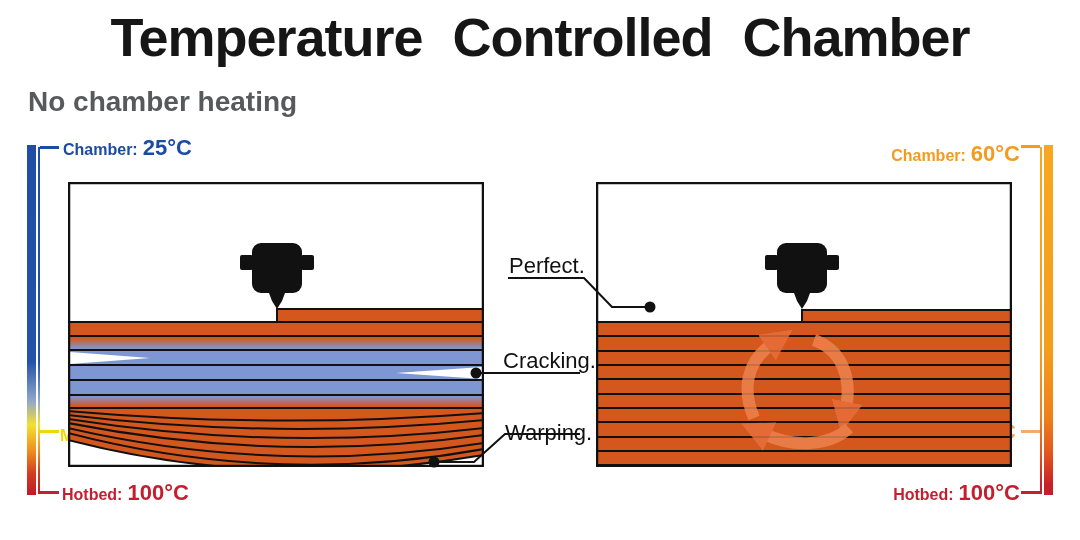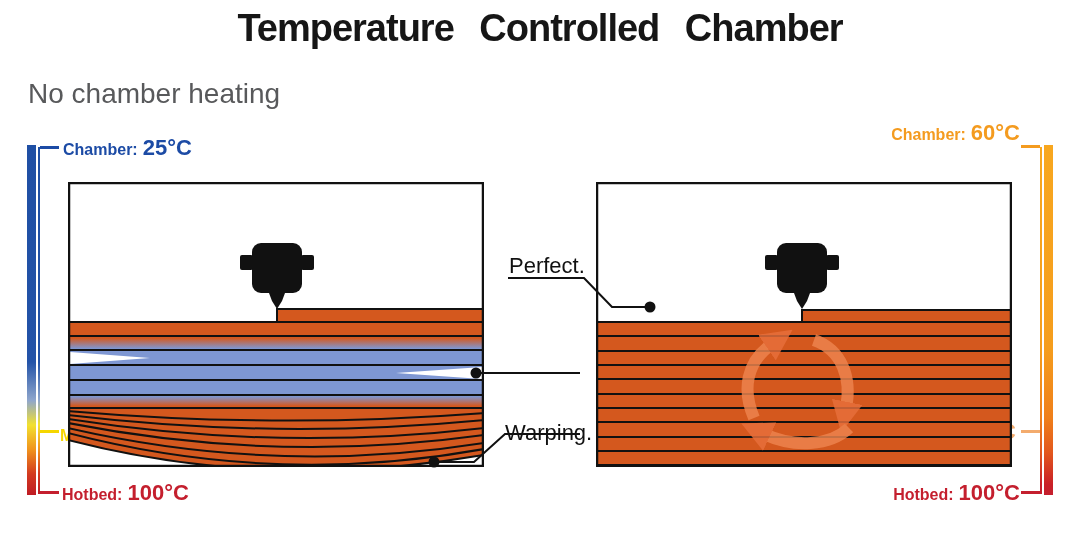--- a/index.html
+++ b/index.html
@@ -3,25 +3,25 @@
 <meta charset="utf-8">
 <style>
   html,body { margin:0; padding:0; background:#ffffff; }
   .stage {
     position:relative; width:1080px; height:540px; overflow:hidden;
     background:#ffffff;
     font-family:"Liberation Sans","DejaVu Sans",sans-serif;
   }
   .title {
     position:absolute; left:0; top:8px; width:1080px;
-    text-align:center; font-size:38px; font-weight:700;
+    text-align:center; font-size:54px; font-weight:700;
     color:#161616; letter-spacing:-1px; word-spacing:16px; line-height:1.1;
   }
   .subtitle {
-    position:absolute; top:78px; font-size:28px; font-weight:400;
+    position:absolute; top:86px; font-size:28px; font-weight:700;
     color:#58595b; white-space:nowrap;text-align:right;
   }
   .subtitle.left  { left:28px; }
   .subtitle.right { right:33px; }
 
   
   .tbar { position:absolute; top:145px; width:9px; height:350px; }
   .tbar.left {
     left:27px;
     background:linear-gradient(180deg,#1f4fa4 0%,#2353a8 62%,#8fa6cc 73%,
@@ -41,21 +41,21 @@
                #e2571e 88%,#c92027 97%,#c41f2e 100%); }
   .tick { position:absolute; height:3px; }
 
   
   .tlabel { position:absolute; font-weight:700; white-space:nowrap; line-height:1; }
   .tlabel .pre { font-size:16px; margin-right:5px; }
   .tlabel .val { font-size:22px; }
   .tlabel.chamber-l { left:63px;  top:137px; color:#1c4ba5; }
   .tlabel.model-l   { left:60px;  top:423px; color:#f5d600; }
   .tlabel.hotbed-l  { left:62px;  top:482px; color:#c41f2e; }
-  .tlabel.chamber-r { right:60px; top:122px; color:#f49b1f; text-align:left; }
+  .tlabel.chamber-r { right:60px; top:143px; color:#f49b1f; text-align:left; }
   .tlabel.model-r   { right:64px; top:421px; color:#f3ab6d; text-align:right; }
   .tlabel.hotbed-r  { right:60px; top:482px; color:#c41f2e; text-align:right; }
 
   
   .box { position:absolute; top:182px; }
   .box.leftbox  { left:68px; }
   .box.rightbox { left:596px; }
 
   
   .note { position:absolute; font-size:22px; color:#111; white-space:nowrap; }
@@ -185,20 +185,21 @@
       <rect x="-25" y="61" width="50" height="50" rx="9"></rect>
       <rect x="-37" y="73" width="13" height="15" rx="2"></rect>
       <rect x="24" y="73" width="13" height="15" rx="2"></rect>
       <path d="M-8,111 H8 L5,119 H-5 Z"></path>
       <path d="M-5,119 H5 L0,127 Z"></path>
     </g>
     <rect x="1" y="1" width="414" height="283" fill="none" stroke="#111" stroke-width="2.5"></rect>
   </svg>
 
   <div class="note perfect">Perfect.</div>
+  <div class="note cracking">Cracking.</div>
   <div class="note warping">Warping.</div>
 
   <svg class="overlay" width="1080" height="540" viewBox="0 0 1080 540">
     <g stroke="#111" stroke-width="2" fill="none">
       <path d="M508,278 H584 L612,307 H645"></path>
       <path d="M580,373 H481"></path>
       <path d="M580,434 H505 L474,462 H438"></path>
     </g>
     <g fill="#111">
       <circle cx="650" cy="307" r="5.5"></circle>

